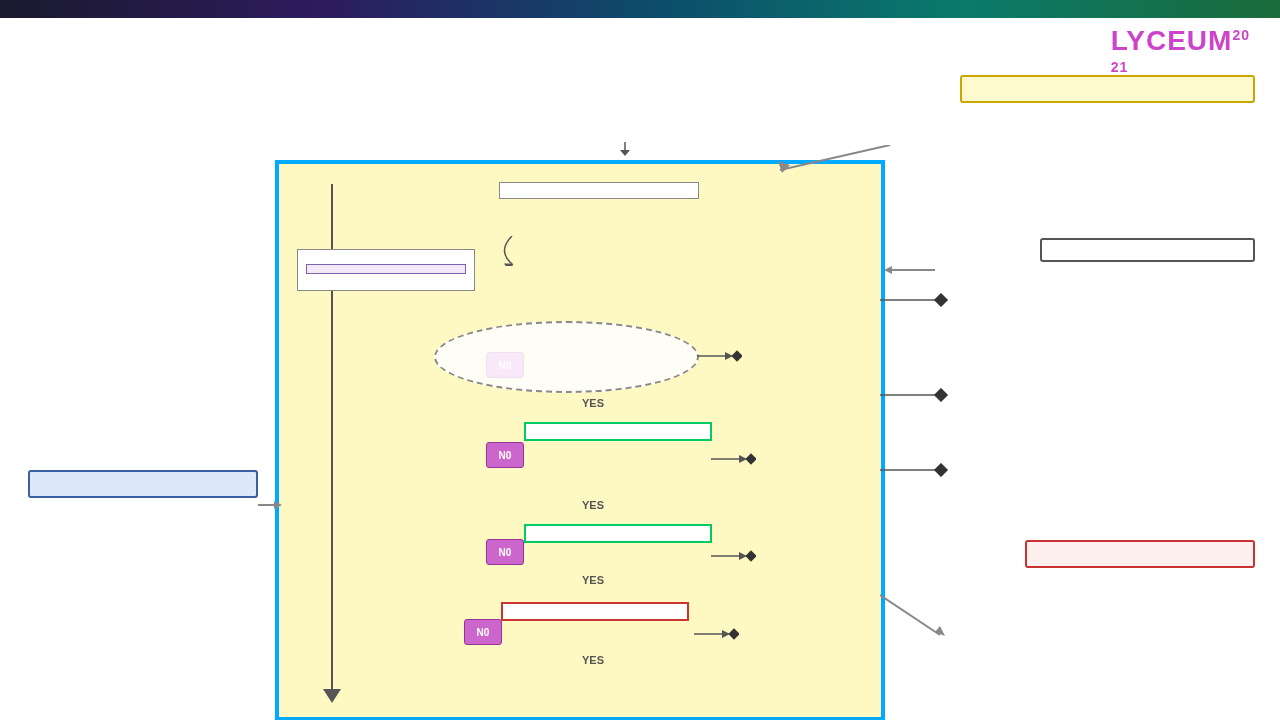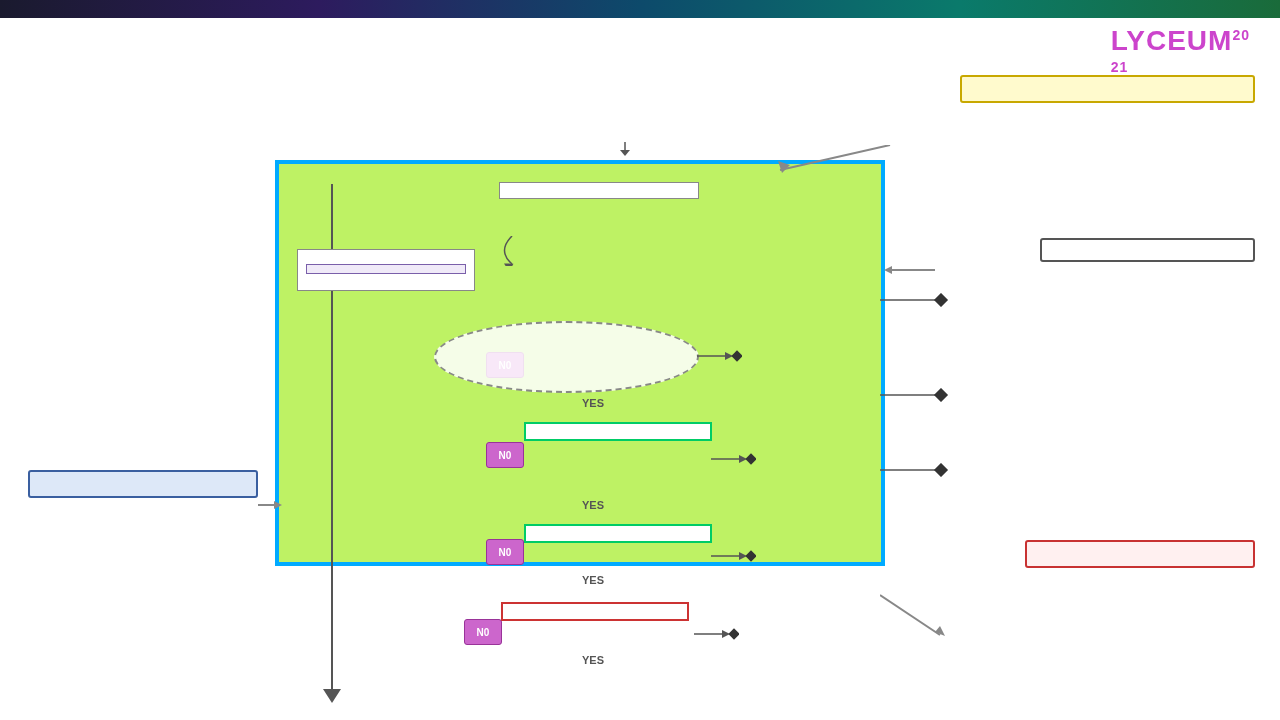--- a/index.html
+++ b/index.html
@@ -226,21 +226,21 @@
 </div>
 
 <div class="box4">
   <div class="box4-title">
     <span></span> <span></span>
   </div>
 </div>
 
 <div class="bottom-desc"></div>
 
-<div style="position:absolute; top:160px; left:275px; width:610px; height:406px; border:4px solid #00aaff; background:#bef264;">
+<div style="position:absolute; top:160px; left:275px; width:610px; height:561px; border:4px solid #00aaff; background:#fef9c3;">
 
   <div style="position:absolute; left:52px; top:20px; width:2px; height:510px; background:#555;"></div>
 
   <svg style="position:absolute; left:44px; top:525px;" width="18" height="14">
     <polygon points="0,0 18,0 9,14" fill="#555"></polygon>
   </svg>
 
   <div style="position:absolute; top:24px; left:60px; font-size:12px; color:#aaa; font-style:italic;"></div>
 
   <div style="position:absolute; top:18px; left:220px; width:200px; border:1.5px solid #888; background:#fff; padding:6px 8px; text-align:center;">

